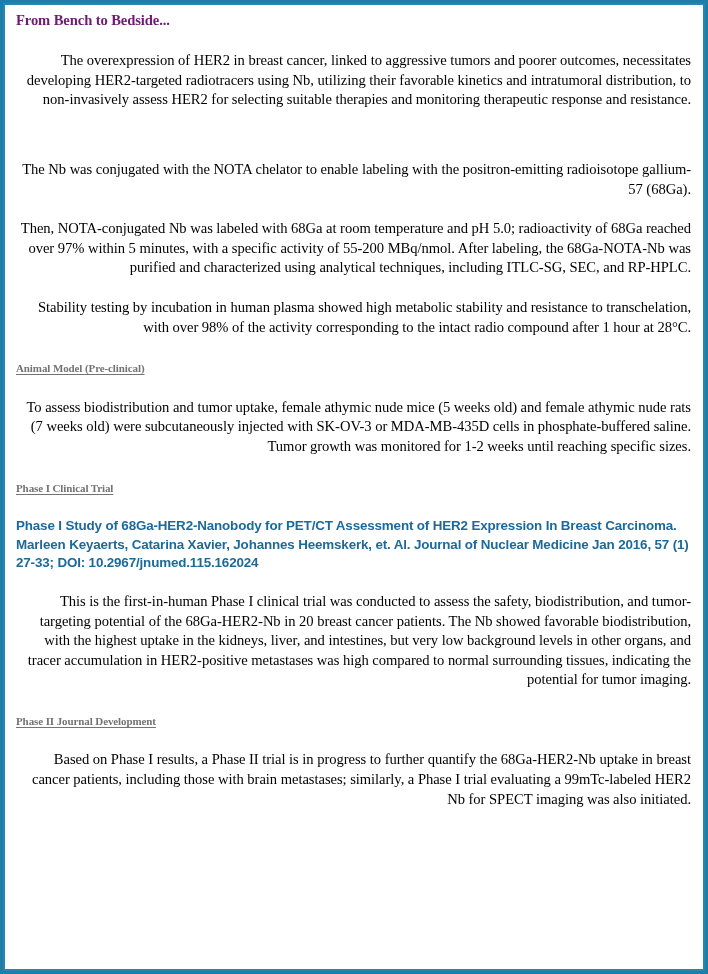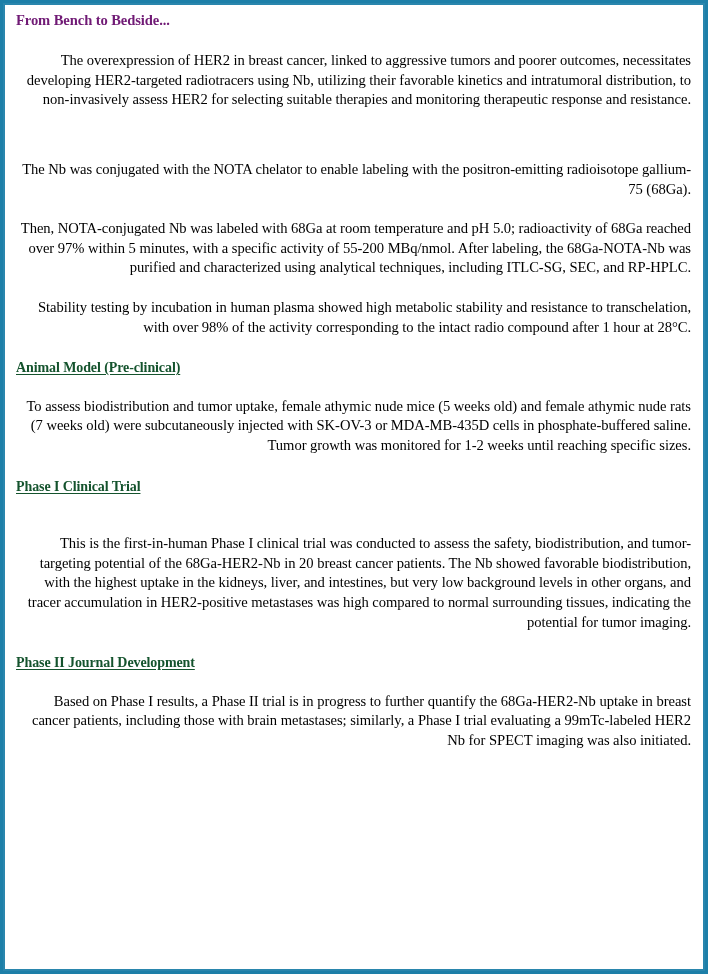--- a/index.html
+++ b/index.html
@@ -49,23 +49,23 @@
     line-height: 19.6px;
     color: #000000;
     margin: 0 0 0 2px;
     text-align: right;
     letter-spacing: -0.05px;
   }
 
   .sec-head {
     font-family: "Liberation Serif", "DejaVu Serif", serif;
     font-weight: bold;
-    font-size: 14px;
+    font-size: 11px;
     line-height: 19.6px;
-    color: #14532d;
+    color: #737373;
     margin: 0 0 0 2px;
     text-decoration: underline;
     text-underline-offset: 2px;
     display: inline-block;
     letter-spacing: -0.1px;
   }
 
   .citation {
     font-family: "Liberation Sans", "DejaVu Sans", sans-serif;
     font-weight: bold;
@@ -93,21 +93,21 @@
 
     <div class="gap-title"></div>
 
     <p class="para">The overexpression of HER2 in breast cancer, linked to aggressive tumors and poorer outcomes, necessitates developing HER2-targeted radiotracers using Nb, utilizing their favorable kinetics and intratumoral distribution, to non-invasively assess HER2 for selecting suitable therapies and monitoring therapeutic response and resistance.</p>
 
     <div class="gap-big"></div>
 
 
     <div class="gap-para"></div>
 
-    <p class="para">The Nb was conjugated with the NOTA chelator to enable labeling with the positron-emitting radioisotope gallium-75 (68Ga).</p>
+    <p class="para">The Nb was conjugated with the NOTA chelator to enable labeling with the positron-emitting radioisotope gallium-57 (68Ga).</p>
 
     <div class="gap-para"></div>
 
     <p class="para">Then, NOTA-conjugated Nb was labeled with 68Ga at room temperature and pH 5.0; radioactivity of 68Ga reached over 97% within 5 minutes, with a specific activity of 55-200 MBq/nmol. After labeling, the 68Ga-NOTA-Nb was purified and characterized using analytical techniques, including ITLC-SG, SEC, and RP-HPLC.</p>
 
     <div class="gap-para"></div>
 
     <p class="para">Stability testing by incubation in human plasma showed high metabolic stability and resistance to transchelation, with over 98% of the activity corresponding to the intact radio compound after 1 hour at 28°C.</p>
 
     <div class="gap-head"></div>
@@ -121,20 +121,21 @@
     <p class="para">To assess biodistribution and tumor uptake, female athymic nude mice (5 weeks old) and female athymic nude rats (7 weeks old) were subcutaneously injected with SK-OV-3 or MDA-MB-435D cells in phosphate-buffered saline. Tumor growth was monitored for 1-2 weeks until reaching specific sizes.</p>
 
     <div class="gap-head"></div>
 
     <div>
       <span class="sec-head">Phase I Clinical Trial</span>
     </div>
 
     <div class="gap-small"></div>
 
+    <p class="citation">Phase I Study of 68Ga-HER2-Nanobody for PET/CT Assessment of HER2 Expression In Breast Carcinoma. Marleen Keyaerts, Catarina Xavier, Johannes Heemskerk, et. Al. Journal of Nuclear Medicine Jan 2016, 57 (1) 27-33; DOI: 10.2967/jnumed.115.162024</p>
 
     <div class="gap-small"></div>
 
     <p class="para">This is the first-in-human Phase I clinical trial was conducted to assess the safety, biodistribution, and tumor-targeting potential of the 68Ga-HER2-Nb in 20 breast cancer patients. The Nb showed favorable biodistribution, with the highest uptake in the kidneys, liver, and intestines, but very low background levels in other organs, and tracer accumulation in HER2-positive metastases was high compared to normal surrounding tissues, indicating the potential for tumor imaging.</p>
 
     <div class="gap-head"></div>
 
     <div>
       <span class="sec-head">Phase II Journal Development</span>
     </div>

